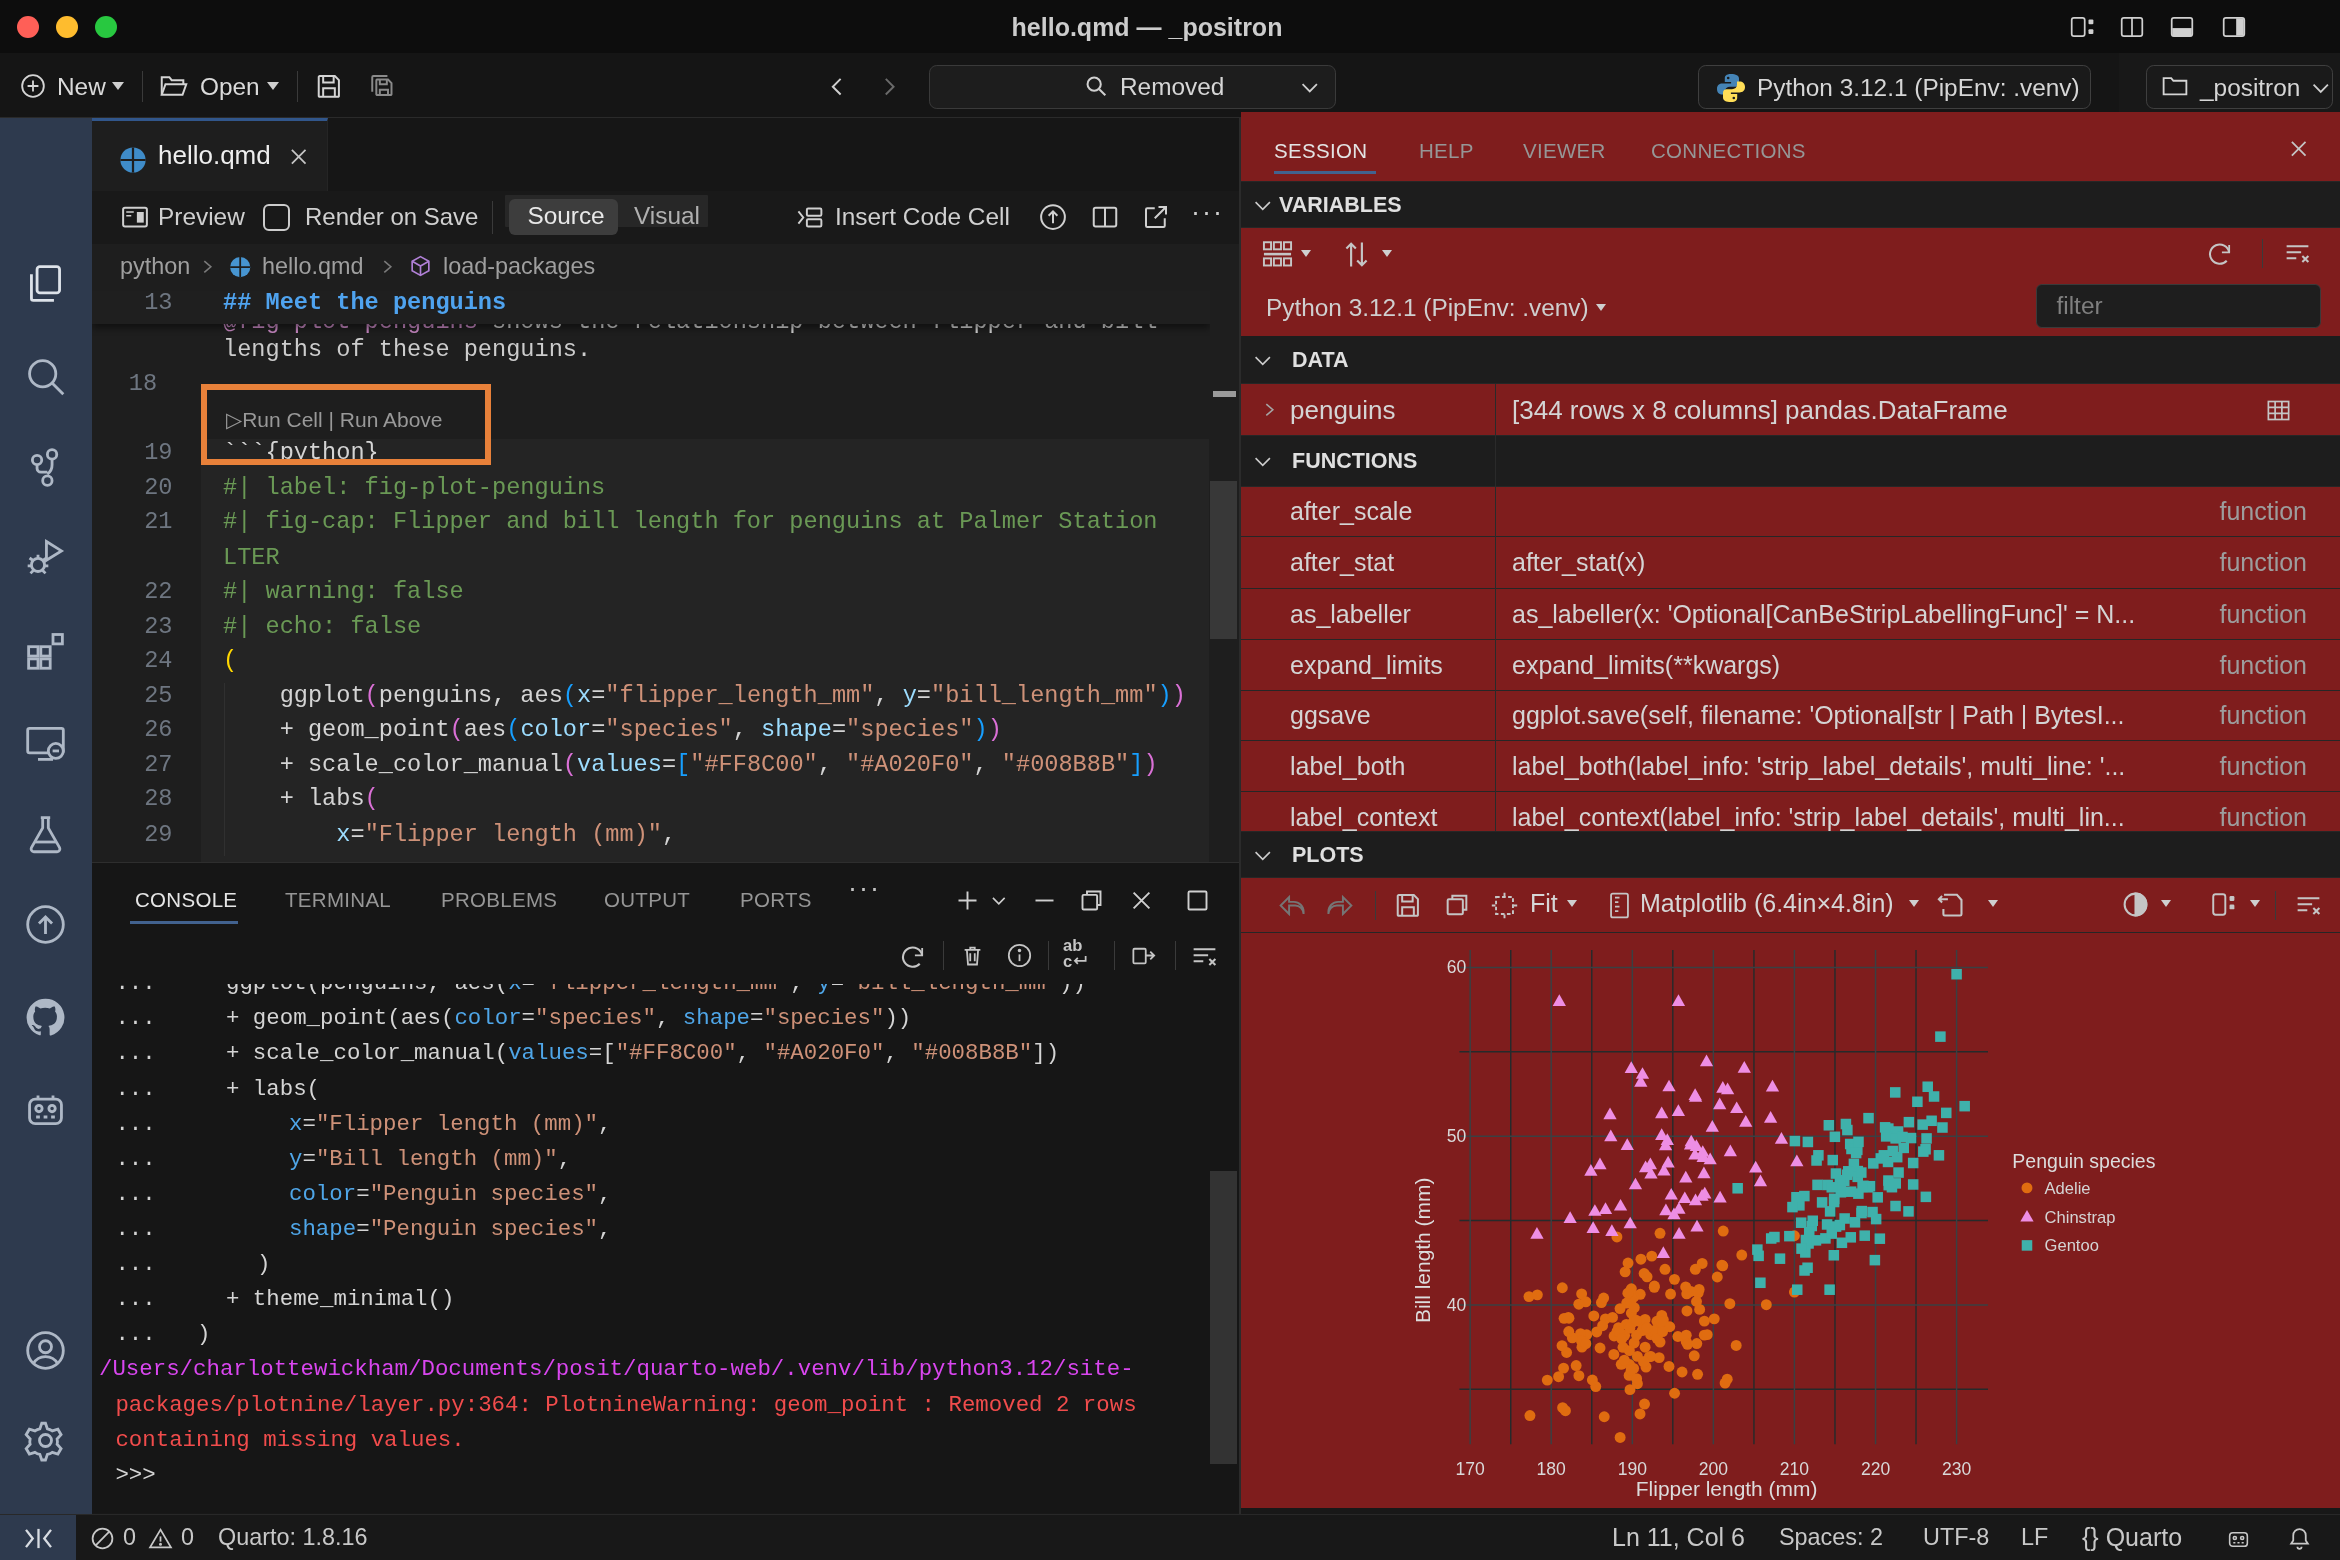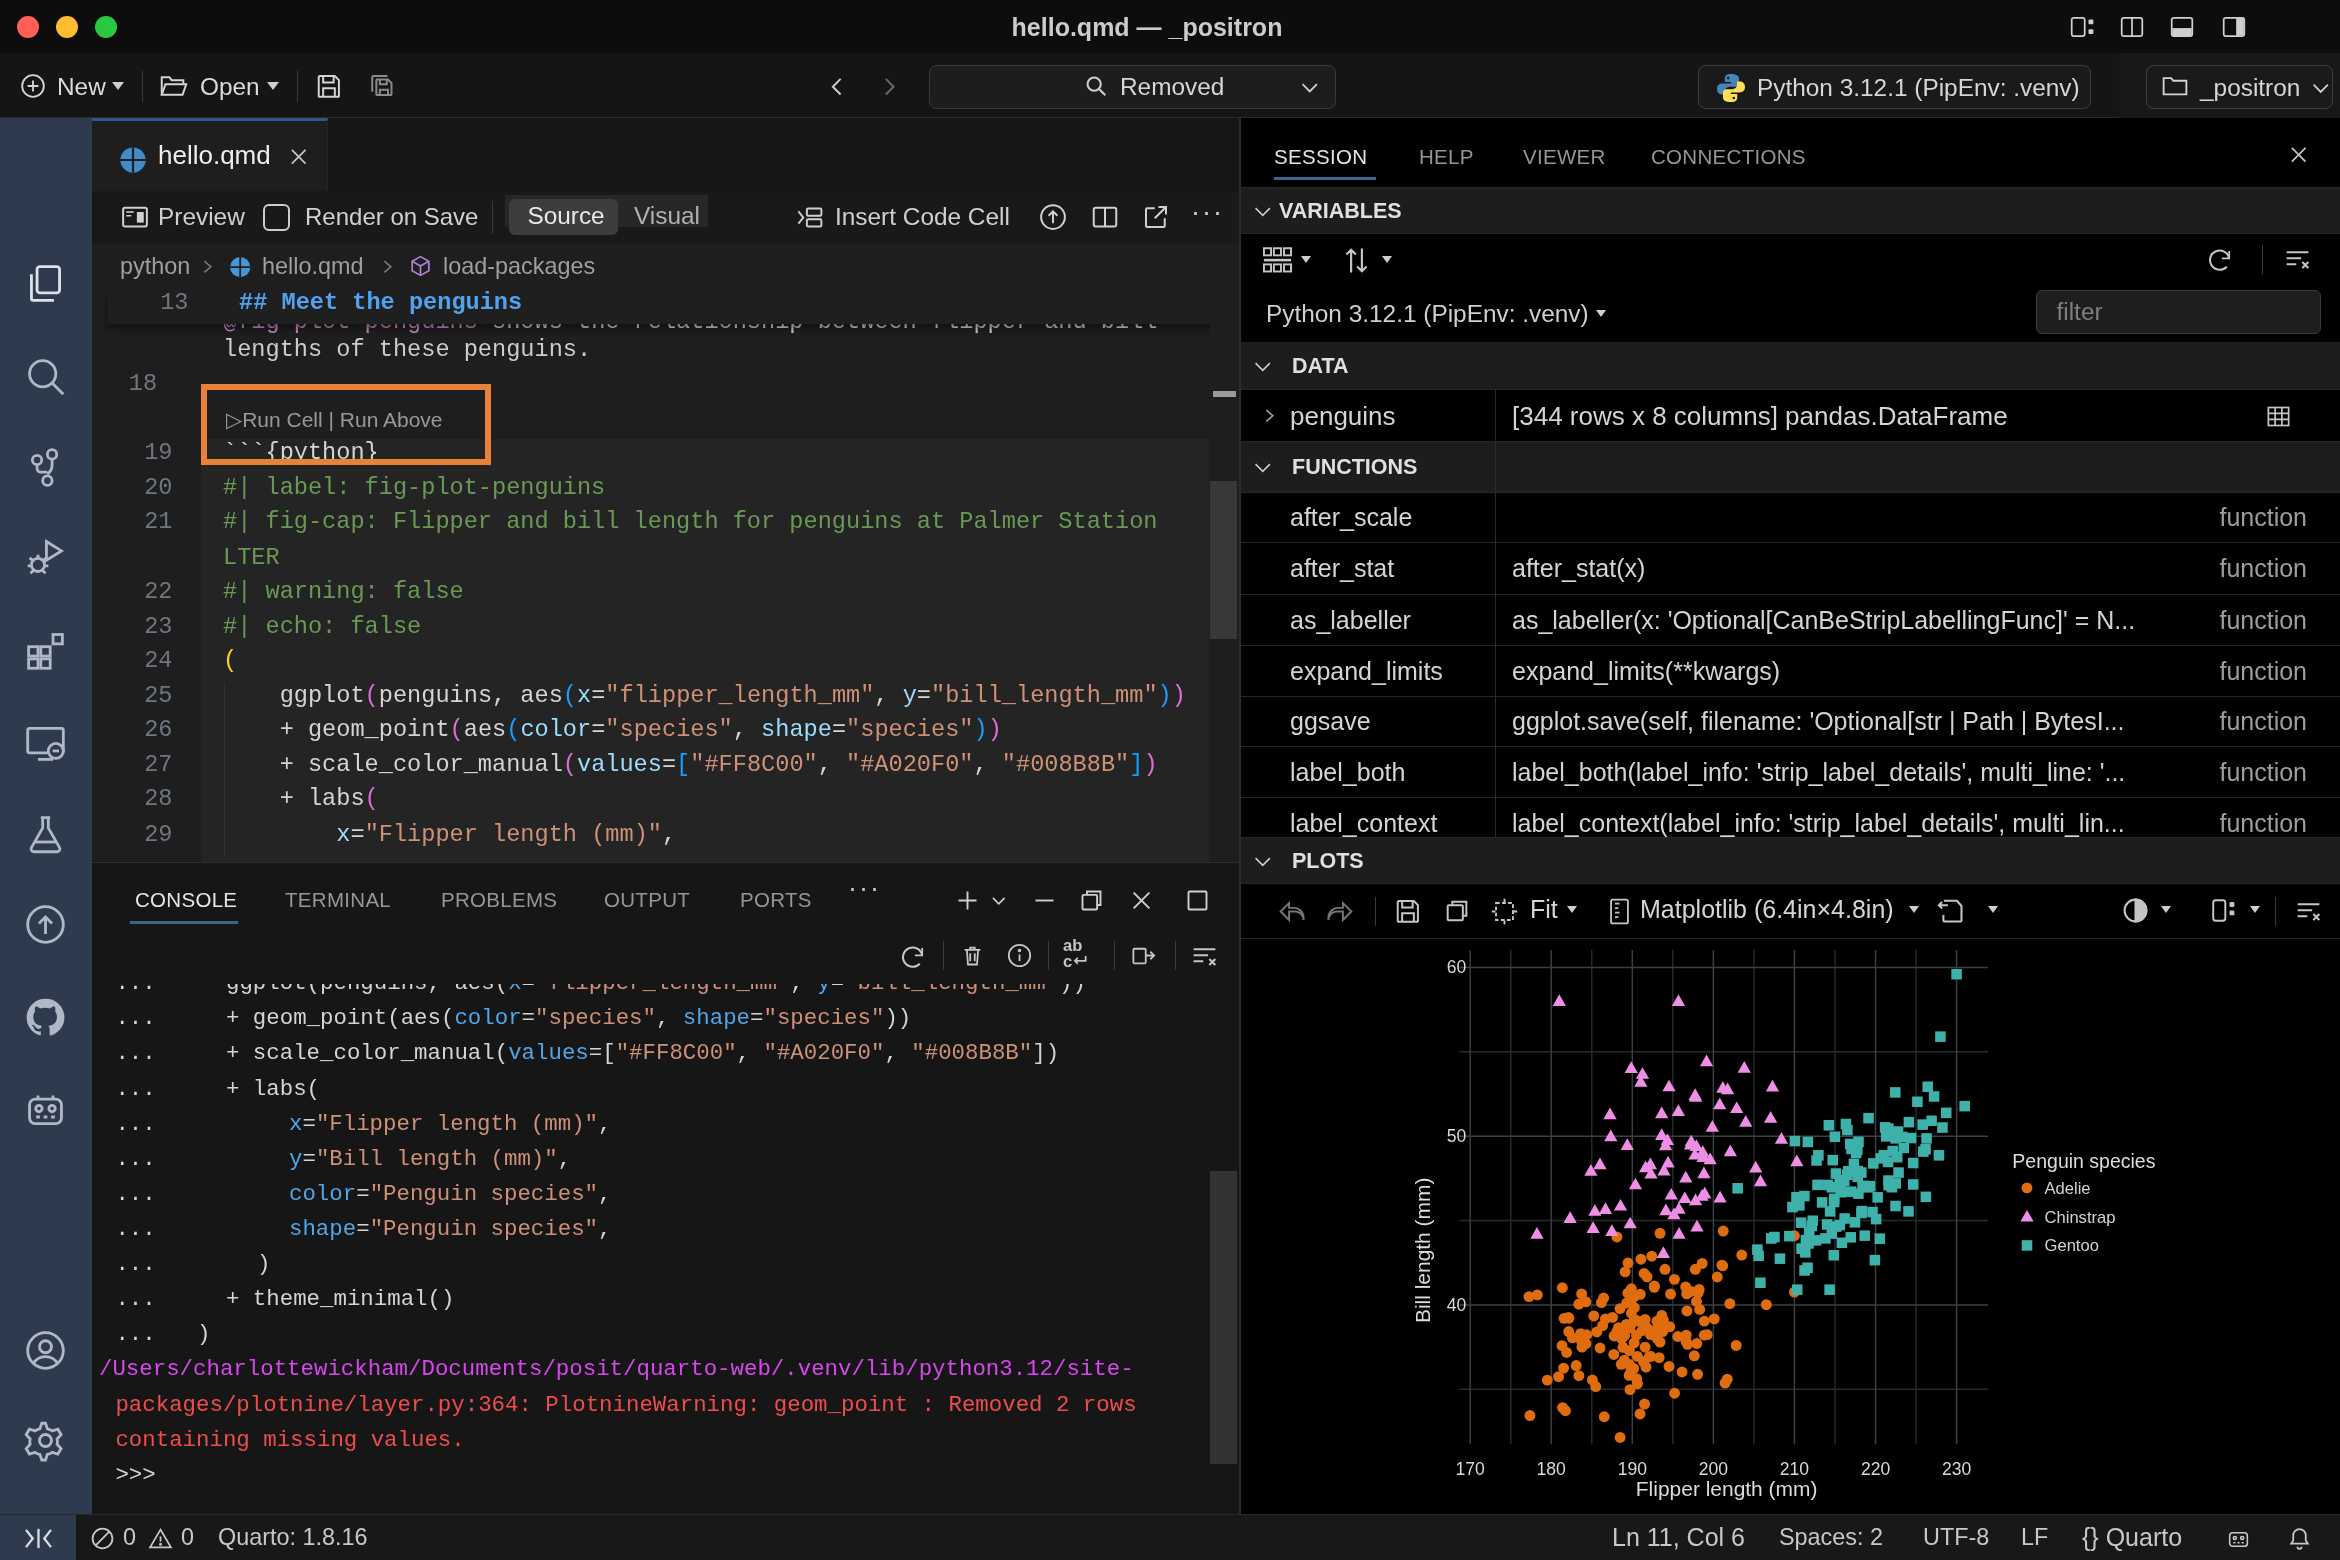--- a/index.html
+++ b/index.html
@@ -280,21 +280,21 @@
   <div class="a" style="left:131px;top:253px;color:#6a9955">LTER</div>
   <div class="a" style="left:131px;top:287px;color:#6a9955">#| warning: false</div>
   <div class="a" style="left:131px;top:322px;color:#6a9955">#| echo: false</div>
   <div class="a" style="left:131px;top:356px;color:#ffd700">(</div>
   <div class="a" style="left:131px;top:391px">    ggplot<span style="color:#da70d6">(</span>penguins, aes<span style="color:#179fff">(</span><span style="color:#9cdcfe">x</span>=<span style="color:#ce9178">"flipper_length_mm"</span>, <span style="color:#9cdcfe">y</span>=<span style="color:#ce9178">"bill_length_mm"</span><span style="color:#179fff">)</span><span style="color:#da70d6">)</span></div>
   <div class="a" style="left:131px;top:425px">    + geom_point<span style="color:#da70d6">(</span>aes<span style="color:#179fff">(</span><span style="color:#9cdcfe">color</span>=<span style="color:#ce9178">"species"</span>, <span style="color:#9cdcfe">shape</span>=<span style="color:#ce9178">"species"</span><span style="color:#179fff">)</span><span style="color:#da70d6">)</span></div>
   <div class="a" style="left:131px;top:460px">    + scale_color_manual<span style="color:#da70d6">(</span><span style="color:#9cdcfe">values</span>=<span style="color:#179fff">[</span><span style="color:#ce9178">"#FF8C00"</span>, <span style="color:#ce9178">"#A020F0"</span>, <span style="color:#ce9178">"#008B8B"</span><span style="color:#179fff">]</span><span style="color:#da70d6">)</span></div>
   <div class="a" style="left:131px;top:494px">    + labs<span style="color:#da70d6">(</span></div>
   <div class="a" style="left:131px;top:530px">        <span style="color:#9cdcfe">x</span>=<span style="color:#ce9178">"Flipper length (mm)"</span>,</div>
   <div class="a" style="left:109px;top:93px;width:290px;height:81px;border:6.8px solid #e8813a"></div>
-  <div class="a" style="left:16px;top:0;width:1118px;height:33px;background:#1f1f1f;box-shadow:0 4.9px 6.8px rgba(0,0,0,0.45)">
+  <div class="a" style="left:0;top:0;width:1118px;height:33px;background:#1f1f1f;box-shadow:0 4.9px 6.8px rgba(0,0,0,0.45)">
     <div class="a" style="left:21.5px;top:-2px;width:59px;text-align:right;color:#6e7681">13</div>
     <div class="a" style="left:131px;top:-2px;color:#4fa3ef;font-weight:bold">## Meet the penguins</div>
   </div>
   <div class="a" style="left:1118px;top:0;width:29px;height:571px;background:#1e1e1e"></div>
   <div class="a" style="left:1121px;top:100px;width:23.4px;height:5.9px;background:#9a9a9a"></div>
   <div class="a" style="left:1118px;top:190px;width:27px;height:158px;background:#383838"></div>
 </div>
 
 <div class="a" style="left:92px;top:862px;width:1147px;height:651px;background:#161616;border-top:1px solid #2e2e2e">
   <div class="a" style="left:43px;top:25px;font-size:20.5px;letter-spacing:0.3px;color:#e6e6e6">CONSOLE</div>
@@ -365,21 +365,21 @@
     <div class="a" style="left:23.4px;top:458px">...</div><div class="a" style="left:105px;top:458px">)</div>
     <div class="a" style="left:7px;top:493px;color:#d946ef">/Users/charlottewickham/Documents/posit/quarto-web/.venv/lib/python3.12/site-</div>
     <div class="a" style="left:23.4px;top:529px;color:#f14c4c">packages/plotnine/layer.py:364: PlotnineWarning: geom_point : Removed 2 rows</div>
     <div class="a" style="left:23.4px;top:564px;color:#f14c4c">containing missing values.</div>
     <div class="a" style="left:23.4px;top:599px">&gt;&gt;&gt;</div>
   </div>
   <div class="a" style="left:1118px;top:308px;width:27px;height:293px;background:#333333"></div>
 </div>
 
 <div class="a" style="left:1239px;top:118px;width:2px;height:1396px;background:#2b2b2b"></div>
-<div class="a" style="left:1241px;top:118px;width:1100px;height:1396px;background:#000000;overflow:hidden">
+<div class="a" style="left:1241px;top:112px;width:1100px;height:1396px;background:#7f1d1d;overflow:hidden">
   <div class="a" style="left:33px;top:27px;font-size:20.5px;letter-spacing:0.3px;color:#e3e3e3">SESSION</div>
   <div class="a" style="left:33px;top:59px;width:102px;height:2.9px;background:#42628f"></div>
   <div class="a" style="left:178px;top:27px;font-size:20.5px;letter-spacing:0.3px;color:#969696">HELP</div>
   <div class="a" style="left:282px;top:27px;font-size:20.5px;letter-spacing:0.3px;color:#969696">VIEWER</div>
   <div class="a" style="left:410px;top:27px;font-size:20.5px;letter-spacing:0.3px;color:#969696">CONNECTIONS</div>
   <svg class="a" style="left:1046px;top:25px" width="23.4" height="23.4" viewBox="0 0 24 24" fill="none" stroke="#c5c5c5" stroke-width="1.8">
       <path d="M5 5l14 14M19 5L5 19"></path>
     </svg>
   <div class="a" style="left:0;top:69px;width:1100px;height:47px;background:#1d1d1d;border-top:1px solid #262626;border-bottom:1px solid #262626">
     <svg class="a" style="left:10.7px;top:12.7px" width="21.5" height="21.5" viewBox="0 0 24 24" fill="none" stroke="#cccccc" stroke-width="1.8">

